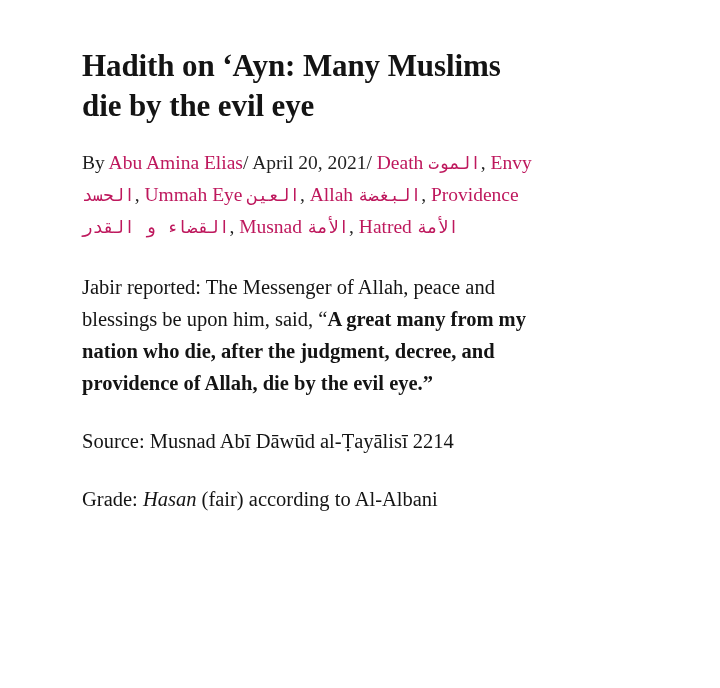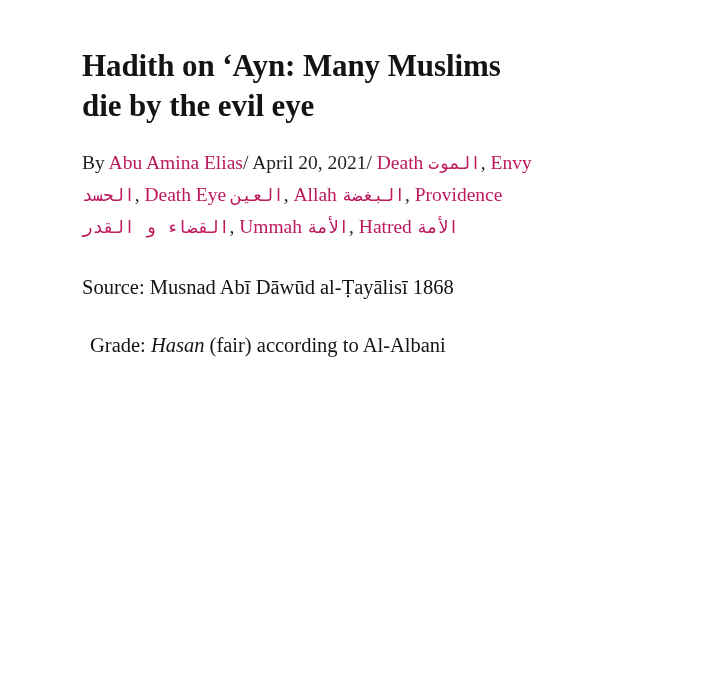--- a/index.html
+++ b/index.html
@@ -66,55 +66,58 @@
     font-size: 20.5px;
     line-height: 1.56;
     color: #141414;
     margin: 0 0 26px 0;
     max-width: 462px;
   }
   .grade-p {
     font-size: 20.5px;
     line-height: 1.56;
     color: #141414;
-    margin: 8px;
+    margin: 0;
     max-width: 470px;
   }
 </style>
 </head>
 <body>
 
 <div class="page">
 
   <h1 class="article-title">Hadith on ‘Ayn: Many Muslims die by the evil eye</h1>
 
   <div class="byline">
     <span>By</span>
     <a href="#">Abu Amina Elias</a><span class="sep">/</span>
     <span>April 20, 2021</span><span class="sep">/</span>
     <a href="#">Death</a>
     <a href="#" class="ar">الموت</a><span class="sep">,</span>
     <a href="#">Envy</a>
     <a href="#" class="ar">الحسد</a><span class="sep">,</span>
-    <a href="#">Death Eye</a>
+    <a href="#">Ummah Eye</a>
     <a href="#" class="ar">العين</a><span class="sep">,</span>
     <a href="#">Allah</a>
     <a href="#" class="ar">البغضة</a><span class="sep">,</span>
     <a href="#">Providence</a>
     <a href="#" class="ar">القضاء و القدر</a><span class="sep">,</span>
-    <a href="#">Ummah</a>
+    <a href="#">Musnad</a>
     <a href="#" class="ar">الأمة</a><span class="sep">,</span>
     <a href="#">Hatred</a>
     <a href="#" class="ar">الأمة</a>
   </div>
 
+  <p class="body-p">
+    <span>Jabir reported: The Messenger of Allah, peace and blessings be upon him, said, “</span><b>A great many from my nation who die, after the judgment, decree, and providence of Allah, die by the evil eye.”</b>
+  </p>
 
   <p class="source-p">
     <span>Source:</span>
-    <span>Musnad Abī Dāwūd al-Ṭayālisī 1868</span>
+    <span>Musnad Abī Dāwūd al-Ṭayālisī 2214</span>
   </p>
 
   <p class="grade-p">
     <span>Grade:</span>
     <i>Hasan</i>
     <span>(fair) according to Al-Albani</span>
   </p>
 
 </div>
 

